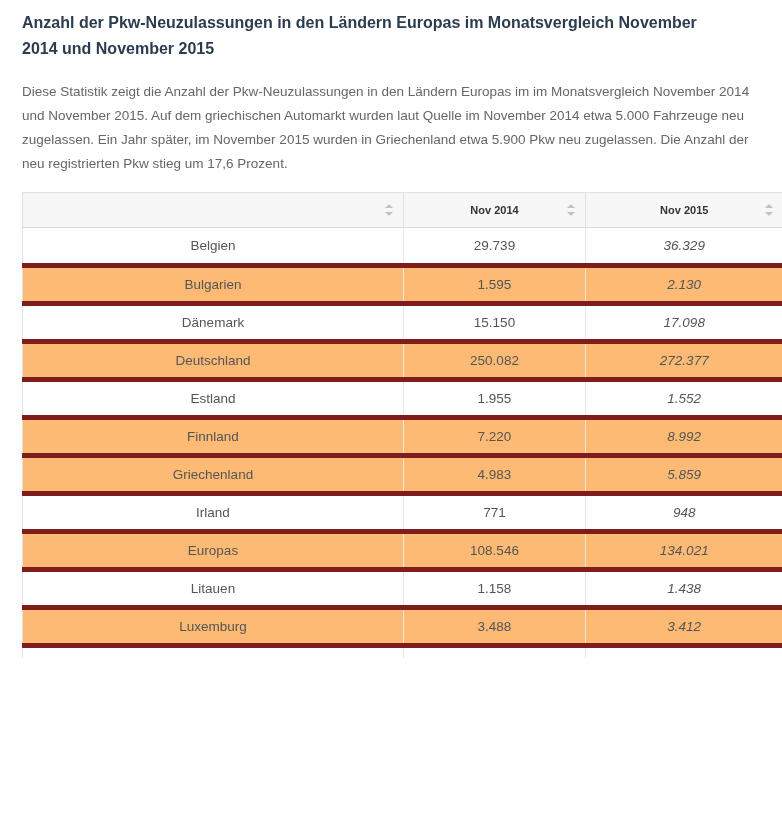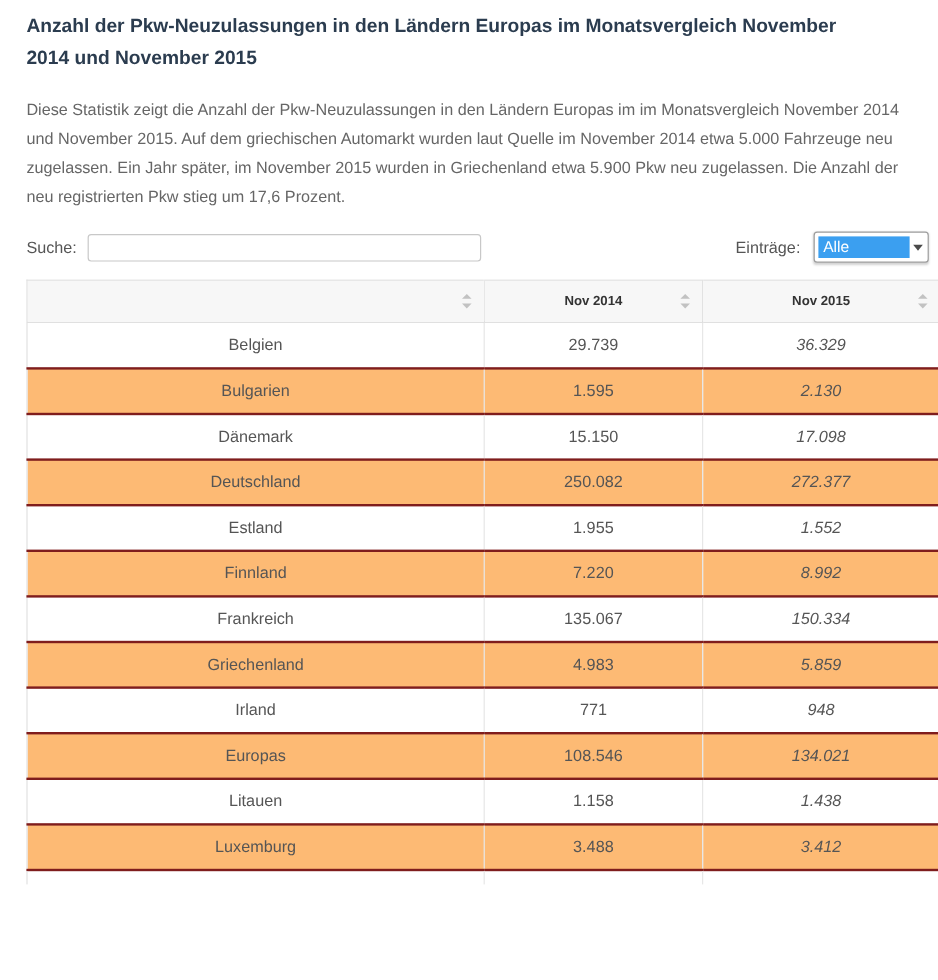--- a/index.html
+++ b/index.html
@@ -111,54 +111,40 @@
   }
   .sort-icon::after {
     content: ""; position: absolute; bottom: 0; left: 0;
     border-left: 4px solid transparent;
     border-right: 4px solid transparent;
     border-top: 4px solid #c2c2c2;
   }
 
   table.data-table td {
     height: 38px;
-    border-bottom: 2px solid #7f1d1d;
+    border-bottom: 5px solid #7f1d1d;
     border-right: 1px solid #e7e7e7;
     font-size: 13.5px;
     color: #555555;
     text-align: center;
     background: #ffffff;
   }
   table.data-table td:last-child { border-right: none; font-style: italic; }
   table.data-table tr.odd td { background: #fdba74; }
   table.data-table tr.partial td { height: 12px; background: #ffffff; border-bottom: none; }
 </style>
 </head>
 <body>
 
 <div class="page">
 
   <h1 class="page-title">Anzahl der Pkw-Neuzulassungen in den Ländern Europas im Monatsvergleich November 2014 und November 2015</h1>
 
   <p class="description">Diese Statistik zeigt die Anzahl der Pkw-Neuzulassungen in den Ländern Europas im im Monatsvergleich November 2014 und November 2015. Auf dem griechischen Automarkt wurden laut Quelle im November 2014 etwa 5.000 Fahrzeuge neu zugelassen. Ein Jahr später, im November 2015 wurden in Griechenland etwa 5.900 Pkw neu zugelassen. Die Anzahl der neu registrierten Pkw stieg um 17,6 Prozent.</p>
 
-  <div class="controls">
-    <div class="search-wrap">
-      <label>Suche:</label>
-      <input class="search-input" type="text" value="" style="">
-    </div>
-
-    <div class="entries-wrap">
-      <label>Einträge:</label>
-      <div class="select-box">
-        <div class="select-highlight" style="background: rgb(59, 159, 240);">Alle</div>
-        <span class="select-caret"></span>
-      </div>
-    </div>
-  </div>
 
   <table class="data-table">
     <colgroup>
         <col class="c1">
         <col class="c2">
         <col class="c3">
       </colgroup>
     <thead>
       <tr>
         <th>
@@ -199,25 +185,20 @@
         <tr>
           <td>Estland</td>
           <td>1.955</td>
           <td>1.552</td>
         </tr>
         <tr class="odd">
           <td>Finnland</td>
           <td>7.220</td>
           <td>8.992</td>
         </tr>
-        <tr>
-          <td>Frankreich</td>
-          <td>135.067</td>
-          <td>150.334</td>
-        </tr>
         <tr class="odd">
           <td>Griechenland</td>
           <td>4.983</td>
           <td>5.859</td>
         </tr>
         <tr>
           <td>Irland</td>
           <td>771</td>
           <td>948</td>
         </tr>

